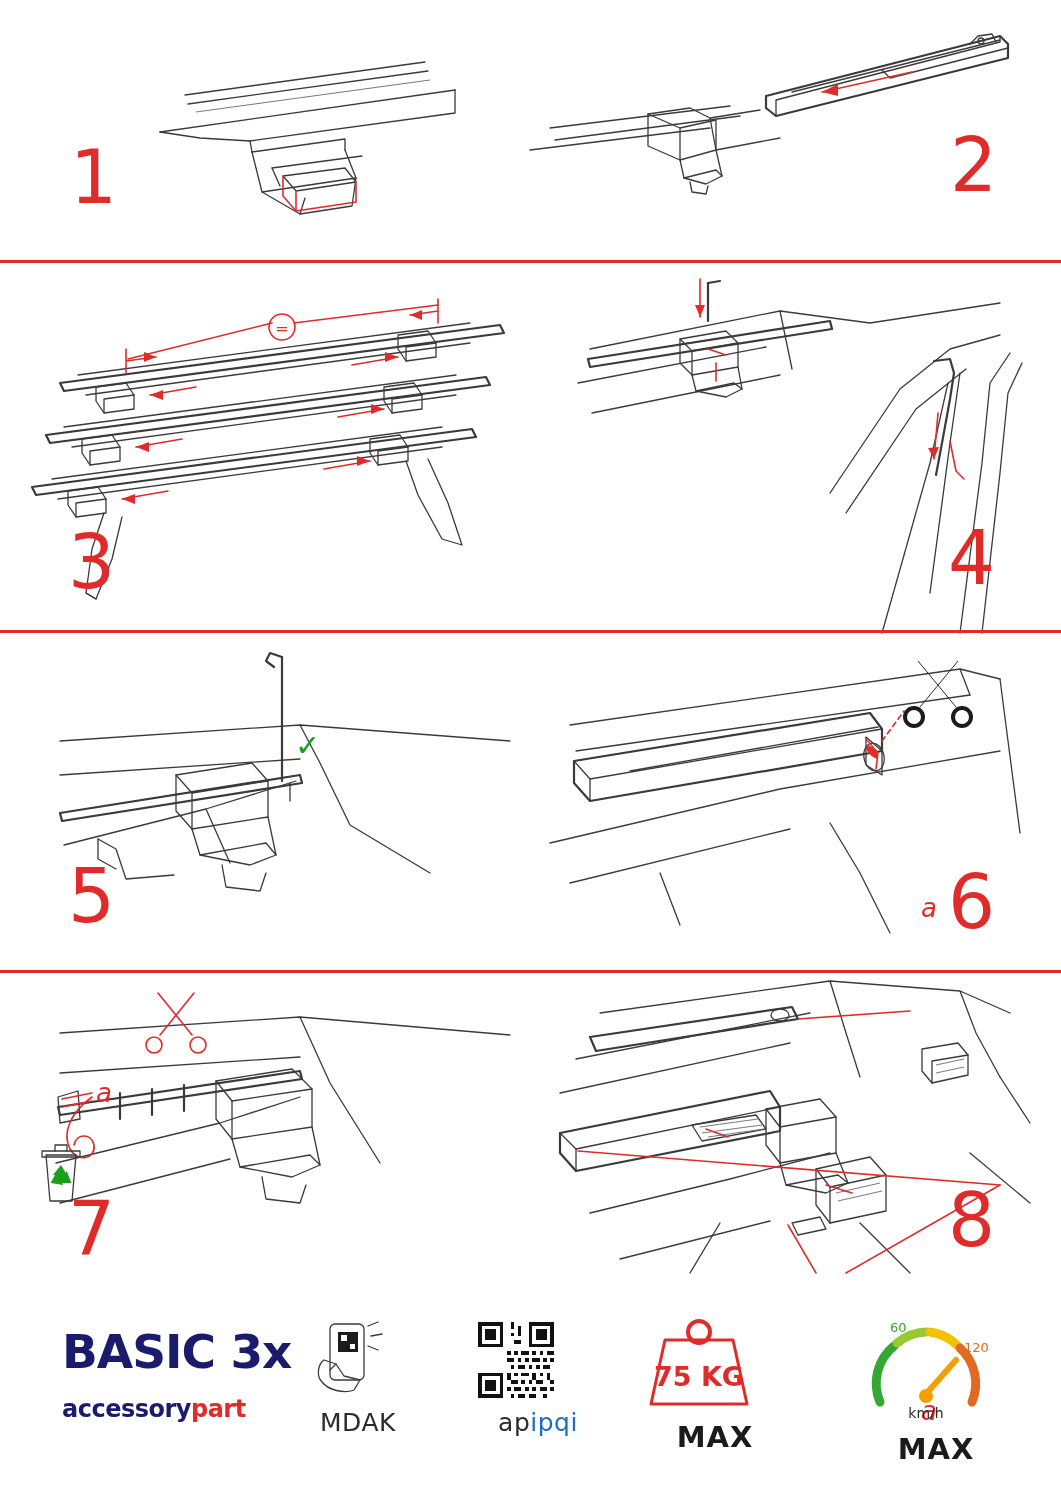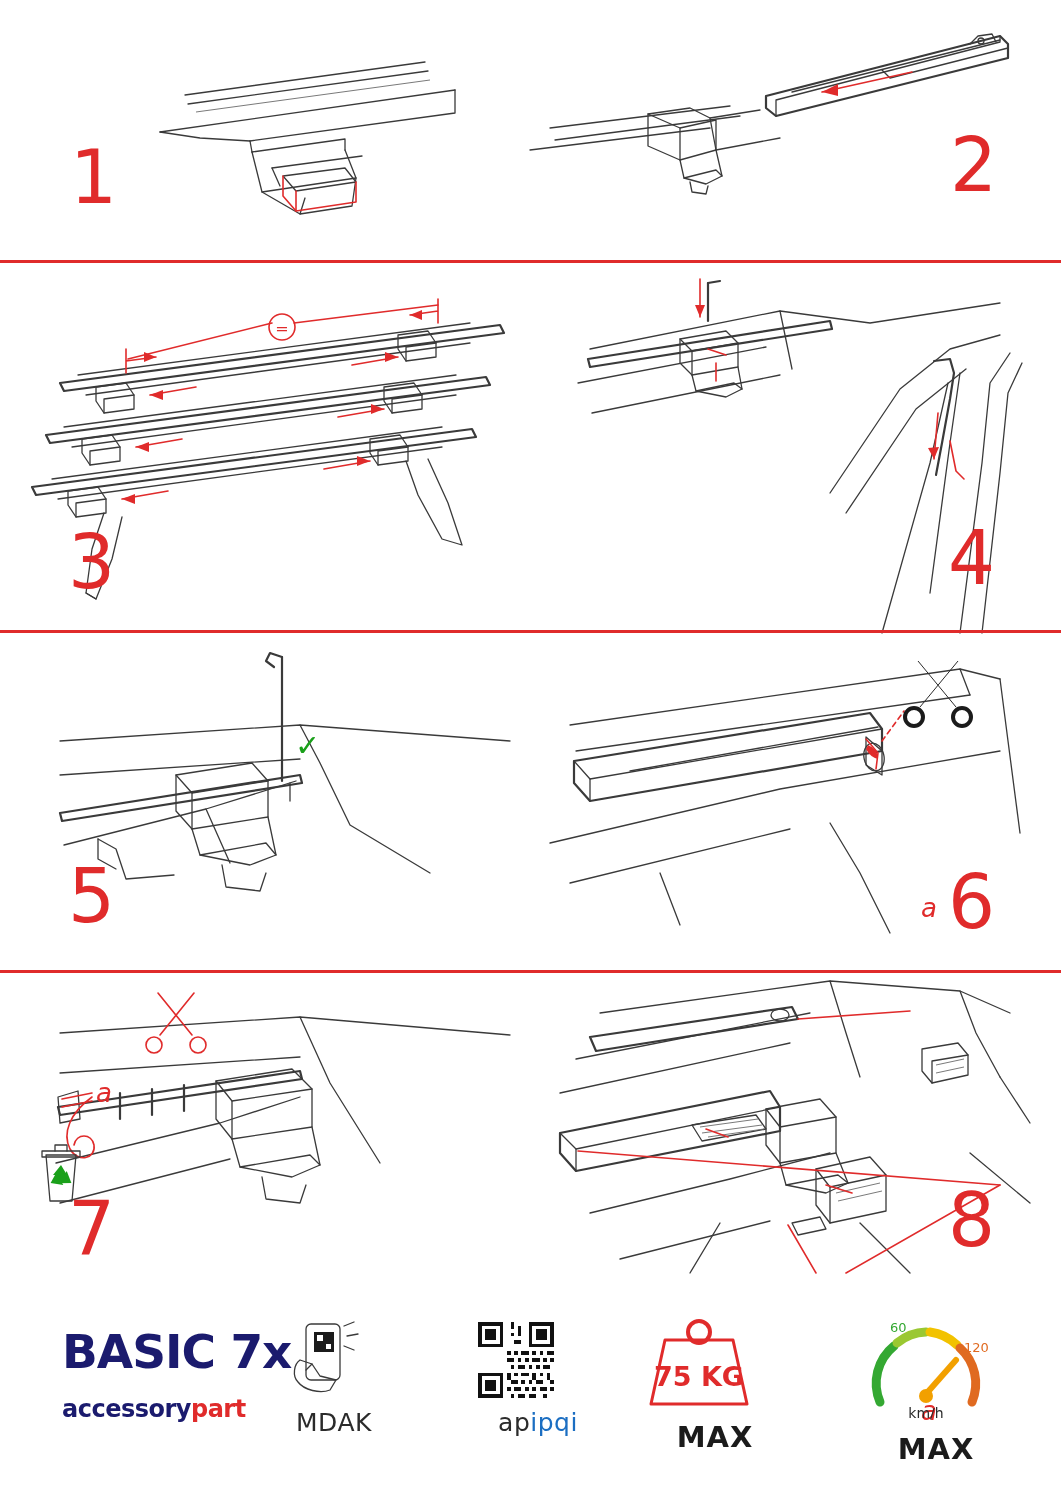--- a/index.html
+++ b/index.html
@@ -471,28 +471,28 @@
         <div class="step-num" style="left:418px; top:210px;">8</div>
       </div>
     </div>
 
   </div>
 
   <div class="footer">
 
     <div class="brand">
       <div class="brand-title">
-        <span>BASIC 7</span><span class="x">x</span>
+        <span>BASIC 3</span><span class="x">x</span>
       </div>
       <div class="brand-sub">
         <span class="a">accessory</span><span class="b">part</span>
       </div>
     </div>
 
-    <div class="logo-block" style="left:284px; top:30px; width:100px;">
+    <div class="logo-block" style="left:308px; top:30px; width:100px;">
       <svg width="88" height="78" viewBox="0 0 88 78">
         <rect x="22" y="4" width="34" height="56" rx="5" class="ln" fill="#ffffff"></rect>
         <rect x="30" y="12" width="20" height="20" fill="#1b1b1b"></rect>
         <rect x="33" y="15" width="6" height="6" fill="#fff"></rect>
         <rect x="42" y="24" width="5" height="5" fill="#fff"></rect>
         <path class="ln" d="M60 6 L70 2 M63 16 L74 14 M60 26 L70 30"></path>
         <path class="ln" d="M16 40 C10 44, 8 56, 14 62 C20 70, 36 74, 46 70 L52 60 L36 56 L28 44 Z" fill="#ffffff"></path>
         <path class="ln" d="M28 44 L22 50"></path>
       </svg>
       <div class="logo-cap"><span>MD</span><span>A</span><span>K</span></div>

